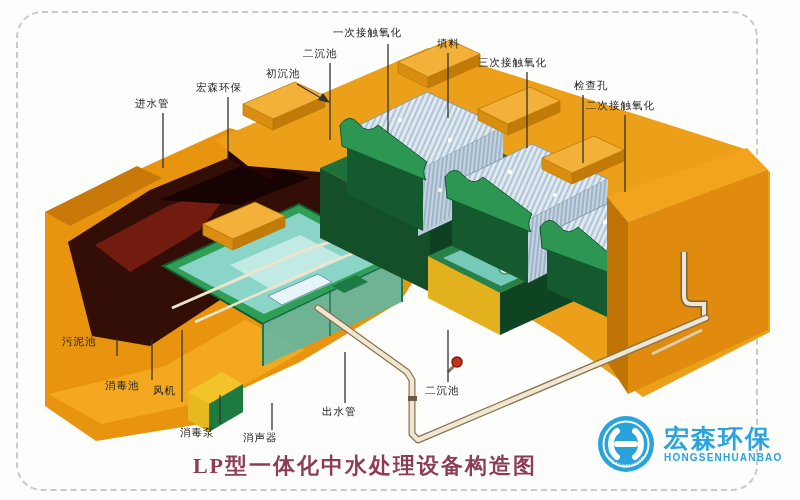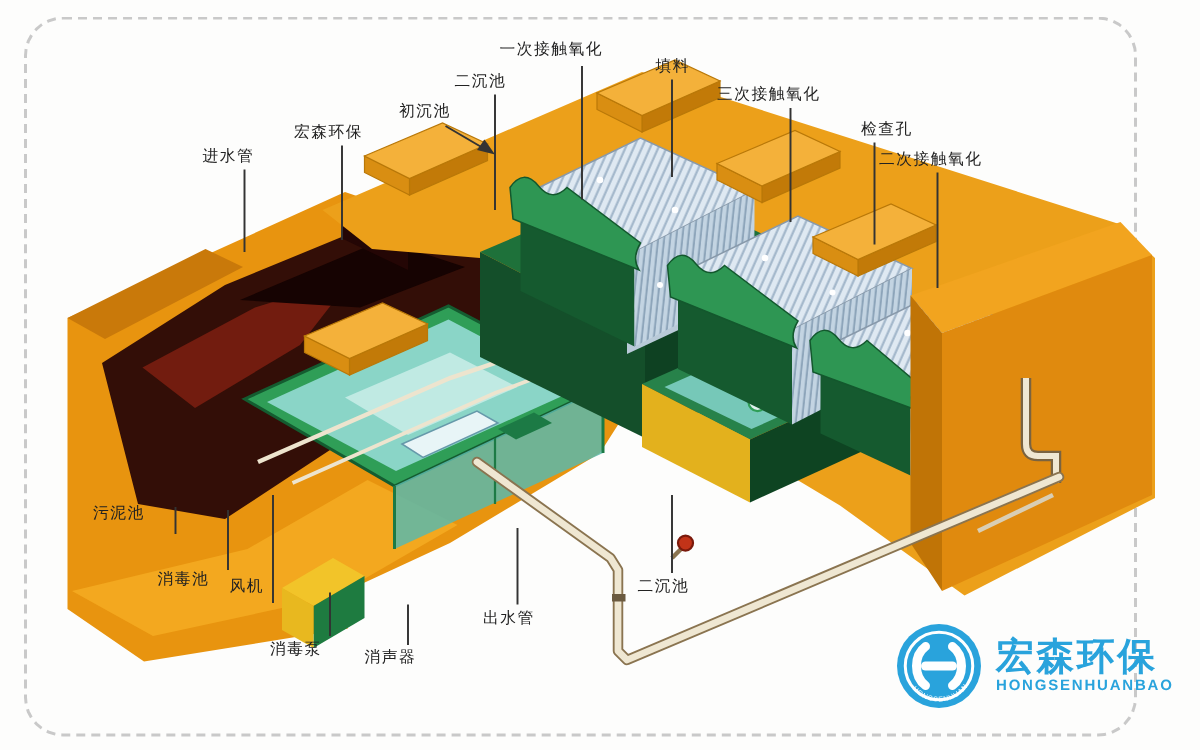--- a/index.html
+++ b/index.html
@@ -199,20 +199,21 @@
   <div class="lbl" style="left:574px;top:79px">检查孔</div>
   <div class="lbl" style="left:586px;top:99px">二次接触氧化</div>
   <div class="lbl" style="left:62px;top:335px">污泥池</div>
   <div class="lbl" style="left:105px;top:379px">消毒池</div>
   <div class="lbl" style="left:153px;top:384px">风机</div>
   <div class="lbl" style="left:180px;top:426px">消毒泵</div>
   <div class="lbl" style="left:243px;top:431px">消声器</div>
   <div class="lbl" style="left:322px;top:405px">出水管</div>
   <div class="lbl" style="left:425px;top:384px">二沉池</div>
 
+  <div class="title">LP型一体化中水处理设备构造图</div>
 
   <div class="logo">
     <svg class="logo-mark" viewBox="0 0 60 60">
       <circle cx="30" cy="30" r="28" fill="#29a3dc"></circle>
       <circle cx="30" cy="30" r="22.5" fill="none" stroke="#ffffff" stroke-width="2"></circle>
       <g stroke="#ffffff" stroke-width="6" stroke-linecap="round" fill="none">
         <path d="M21,17 C13,23 13,37 21,43"></path>
         <path d="M39,17 C47,23 47,37 39,43"></path>
         <path d="M21,30 L39,30"></path>
       </g>

